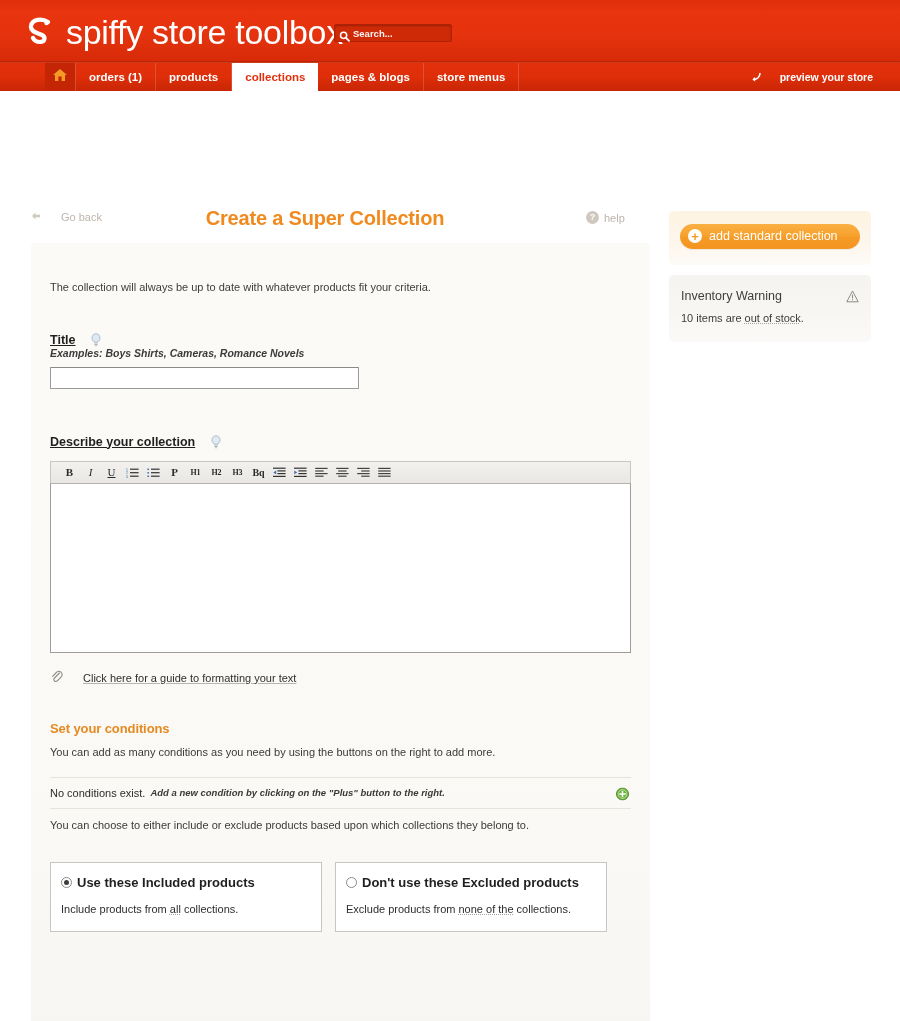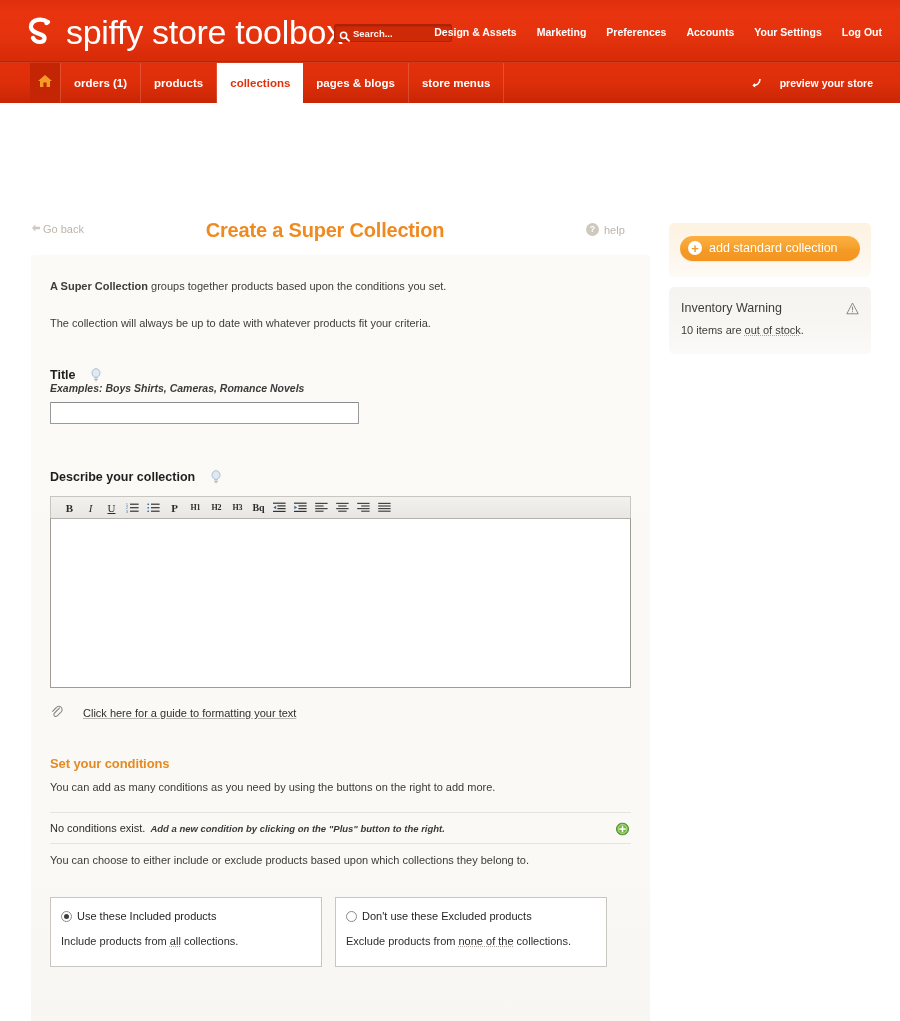--- a/index.html
+++ b/index.html
@@ -57,24 +57,24 @@
     display: flex; gap: 20px; align-items: center;
   }
   .topnav a {
     color: #ffffff; font-size: 10.5px; font-weight: bold;
     text-decoration: none; white-space: nowrap;
   }
 
   
   .tabbar {
     position: relative;
-    height: 41px;
+    height: 29px;
     background: linear-gradient(to bottom, #e2300b 0%, #de2e0a 50%, #c82605 100%);
     display: flex; align-items: stretch;
-    padding-left: 30px;
+    padding-left: 45px;
     border-top: 1px solid rgba(255,255,255,.10);
   }
   .tab-home {
     width: 30px; display: flex; align-items: center; justify-content: center;
     background: #c32505;
   }
   .tab {
     display: flex; align-items: center;
     padding: 0 13px;
     color: #ffffff; font-size: 11.5px; font-weight: bold;
@@ -95,21 +95,21 @@
   }
 
   
   .page {
     position: relative;
     height: 930px;
     background: #ffffff;
   }
   .goback {
     position: absolute; left: 31px; top: 120px;
-    display: flex; align-items: center; gap: 2px;
+    display: flex; align-items: center; gap: 20px;
     color: #bdb5ab; font-size: 11px; text-decoration: none;
     font-weight: normal;
   }
   .page-title {
     position: absolute; left: 0; right: 4px; top: 116px;
     text-align: center;
     color: #f08a1e;
     font-size: 20px;
     font-weight: bold;
     letter-spacing: -0.2px;
@@ -140,21 +140,21 @@
   .card-inner { padding: 16px 19px 0 19px; }
 
   .intro-p {
     font-size: 11px; color: #3d3d3d; margin: 7px 0 0 0; line-height: 1.5;
   }
   .intro-p.second { margin-top: 20px; }
   .intro-p b { font-weight: bold; }
 
   .field-label {
     font-size: 12.5px; font-weight: bold; color: #1f1f1f;
-    margin-top: 37px; display: flex; align-items: flex-end; gap: 15px;
+    margin-top: 37px; display: flex; align-items: flex-end; gap: 15px; text-decoration: underline;
   }
   .bulb { width: 12px; height: 14px; flex: none; }
   .examples {
     font-size: 10.5px; font-style: italic; color: #3b3b3b;
     font-weight: bold; 
   }
   .title-input {
     margin-top: 8px;
     width: 309px; height: 22px;
     background: #ffffff;
@@ -245,21 +245,21 @@
   .choice-top { display: flex; align-items: center; gap: 5px; }
   .radio {
     width: 11px; height: 11px; border-radius: 50%;
     border: 1px solid #8d8a86; background: #fff;
     display: flex; align-items: center; justify-content: center;
     flex: none;
   }
   .radio.on:after {
     content: ""; width: 5px; height: 5px; border-radius: 50%; background: #3c3c3c;
   }
-  .choice-title { font-size: 11px; font-weight: normal; color: #1f1f1f; }
+  .choice-title { font-size: 13px; font-weight: bold; color: #1f1f1f; }
   .choice-desc { font-size: 11px; color: #2d2d2d; margin-top: 13px; }
   .dotted-u { text-decoration: underline; text-decoration-style: dotted; text-decoration-color: #a9a59e;}
 
   
   .sidebar {
     position: absolute; left: 669px; top: 120px; width: 202px;
   }
   .add-panel {
     background: linear-gradient(to bottom, #fdf3e2 0%, #fdf6ec 60%, #fdfbf6 100%);
     border-radius: 5px;
@@ -309,28 +309,20 @@
   <div class="search-box">
     <span class="search-ico">
       <svg width="11" height="11" viewBox="0 0 11 11">
         <circle cx="4.6" cy="4.3" r="3.1" fill="none" stroke="#ffffff" stroke-width="1.5"></circle>
         <line x1="6.8" y1="6.6" x2="10" y2="9.8" stroke="#ffffff" stroke-width="1.8" stroke-linecap="round"></line>
       </svg>
     </span>
     <span class="search-text">Search...</span>
   </div>
 
-  <div class="topnav">
-    <a href="#">Design &amp; Assets</a>
-    <a href="#">Marketing</a>
-    <a href="#">Preferences</a>
-    <a href="#">Accounts</a>
-    <a href="#">Your Settings</a>
-    <a href="#">Log Out</a>
-  </div>
 </div>
 
 <div class="tabbar">
   <div class="tab-home">
     <span>
       <svg width="16" height="16" viewBox="0 0 16 16">
         <path d="M8 2 L15 8 L13 8 L13 14 L3 14 L3 8 L1 8 Z" fill="#f59a26"></path>
         <rect x="6.4" y="9.5" width="3.2" height="4.5" fill="#c32505"></rect>
       </svg>
     </span>
@@ -366,23 +358,20 @@
   <div class="page-title">Create a Super Collection</div>
 
   <a class="help-link" href="#">
     <span class="help-ico">?</span>
     <span>help</span>
   </a>
 
   <div class="card">
     <div class="card-inner">
 
-      <p class="intro-p">
-        <b>A Super Collection</b><span> groups together products based upon the conditions you set.</span>
-      </p>
       <p class="intro-p second">The collection will always be up to date with whatever products fit your criteria.</p>
 
       
       <div class="field-label">
         <span>Title</span>
         <span class="bulb">
           <svg width="12" height="14" viewBox="0 0 12 14">
             <ellipse cx="6" cy="5" rx="4" ry="4.3" fill="#dfe9f2" stroke="#9fb3c4" stroke-width=".8"></ellipse>
             <rect x="4.2" y="9" width="3.6" height="1.4" fill="#b9c6d2"></rect>
             <rect x="4.4" y="10.8" width="3.2" height="1.3" fill="#a8b7c4"></rect>

